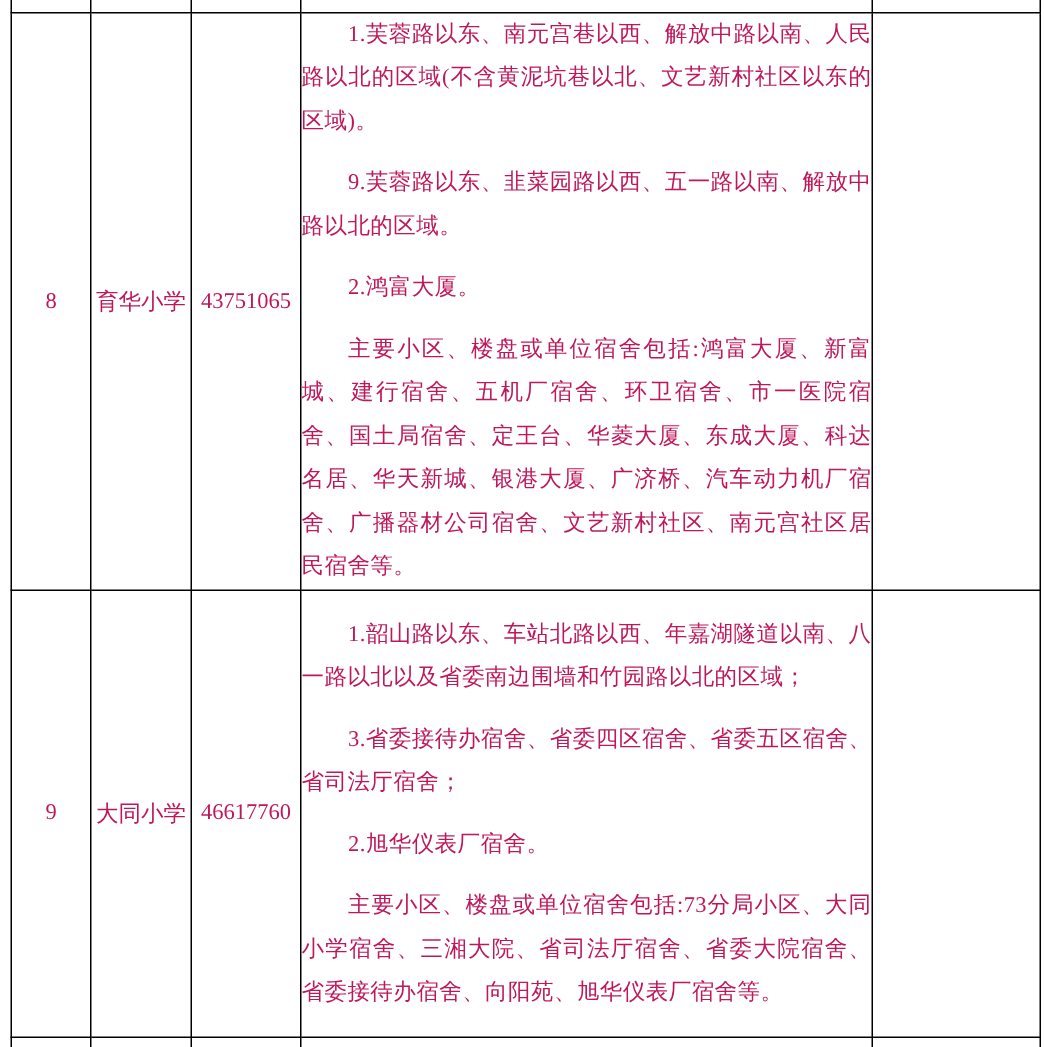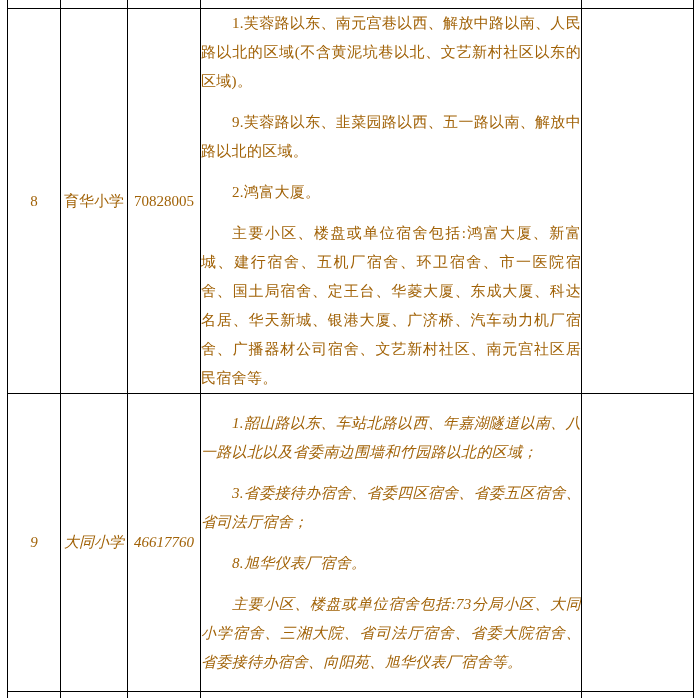--- a/index.html
+++ b/index.html
@@ -8,39 +8,39 @@
     background:#ffffff;
     font-family:"Liberation Serif","DejaVu Serif",serif;
   }
   .viewport{position:absolute;inset:0;overflow:hidden;}
   table.grid{
     position:absolute;left:7px;top:-6px;
     border-collapse:collapse;table-layout:fixed;width:686px;
   }
   table.grid td{
     border:1px solid #000000;
-    color:#a16207;
+    color:#be185d;
     font-size:15px;
     vertical-align:middle;
     overflow:hidden;
     padding:0;
   }
   td.center{text-align:center;}
   td.desc{padding:0 5px 0 2px;}
   td.desc p{
     margin:0;
     text-indent:31px;
     text-align:justify;
     line-height:29px;
     letter-spacing:0.3px;
   }
   td.desc p + p{margin-top:12px;}
   tr.sliver-top td{height:13px;}
   tr.row-main-1 td{height:383px;}
-  tr.row-main-2 td{height:297px;font-style:italic;}
+  tr.row-main-2 td{height:297px;}
   tr.sliver-bottom td{height:40px;}
 </style>
 </head>
 <body>
 
 <div class="viewport">
   <table class="grid">
     <colgroup>
       <col style="width:53px">
       <col style="width:67px">
@@ -59,21 +59,21 @@
     </tr>
 
     <tr class="row-main-1">
       <td class="center">
         <span>8</span>
       </td>
       <td class="center">
         <span>育华小学</span>
       </td>
       <td class="center">
-        <span>70828005</span>
+        <span>43751065</span>
       </td>
       <td class="desc">
         <p>1.芙蓉路以东、南元宫巷以西、解放中路以南、人民路以北的区域(不含黄泥坑巷以北、文艺新村社区以东的区域)。</p>
         <p>9.芙蓉路以东、韭菜园路以西、五一路以南、解放中路以北的区域。</p>
         <p>2.鸿富大厦。</p>
         <p>主要小区、楼盘或单位宿舍包括:鸿富大厦、新富城、建行宿舍、五机厂宿舍、环卫宿舍、市一医院宿舍、国土局宿舍、定王台、华菱大厦、东成大厦、科达名居、华天新城、银港大厦、广济桥、汽车动力机厂宿舍、广播器材公司宿舍、文艺新村社区、南元宫社区居民宿舍等。</p>
       </td>
       <td></td>
     </tr>
 
@@ -83,21 +83,21 @@
       </td>
       <td class="center">
         <span>大同小学</span>
       </td>
       <td class="center">
         <span>46617760</span>
       </td>
       <td class="desc">
         <p>1.韶山路以东、车站北路以西、年嘉湖隧道以南、八一路以北以及省委南边围墙和竹园路以北的区域；</p>
         <p>3.省委接待办宿舍、省委四区宿舍、省委五区宿舍、省司法厅宿舍；</p>
-        <p>8.旭华仪表厂宿舍。</p>
+        <p>2.旭华仪表厂宿舍。</p>
         <p>主要小区、楼盘或单位宿舍包括:73分局小区、大同小学宿舍、三湘大院、省司法厅宿舍、省委大院宿舍、省委接待办宿舍、向阳苑、旭华仪表厂宿舍等。</p>
       </td>
       <td></td>
     </tr>
 
     <tr class="sliver-bottom">
       <td></td>
       <td></td>
       <td></td>
       <td></td>

